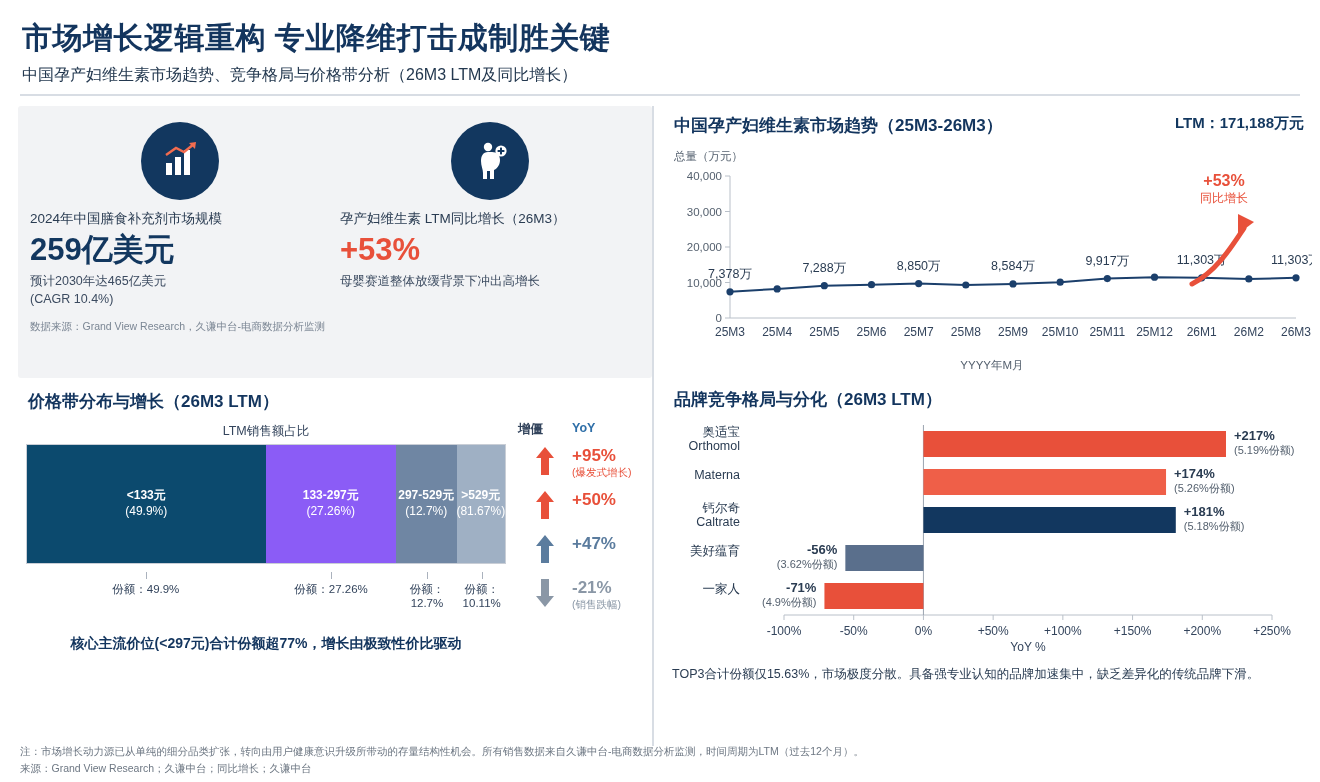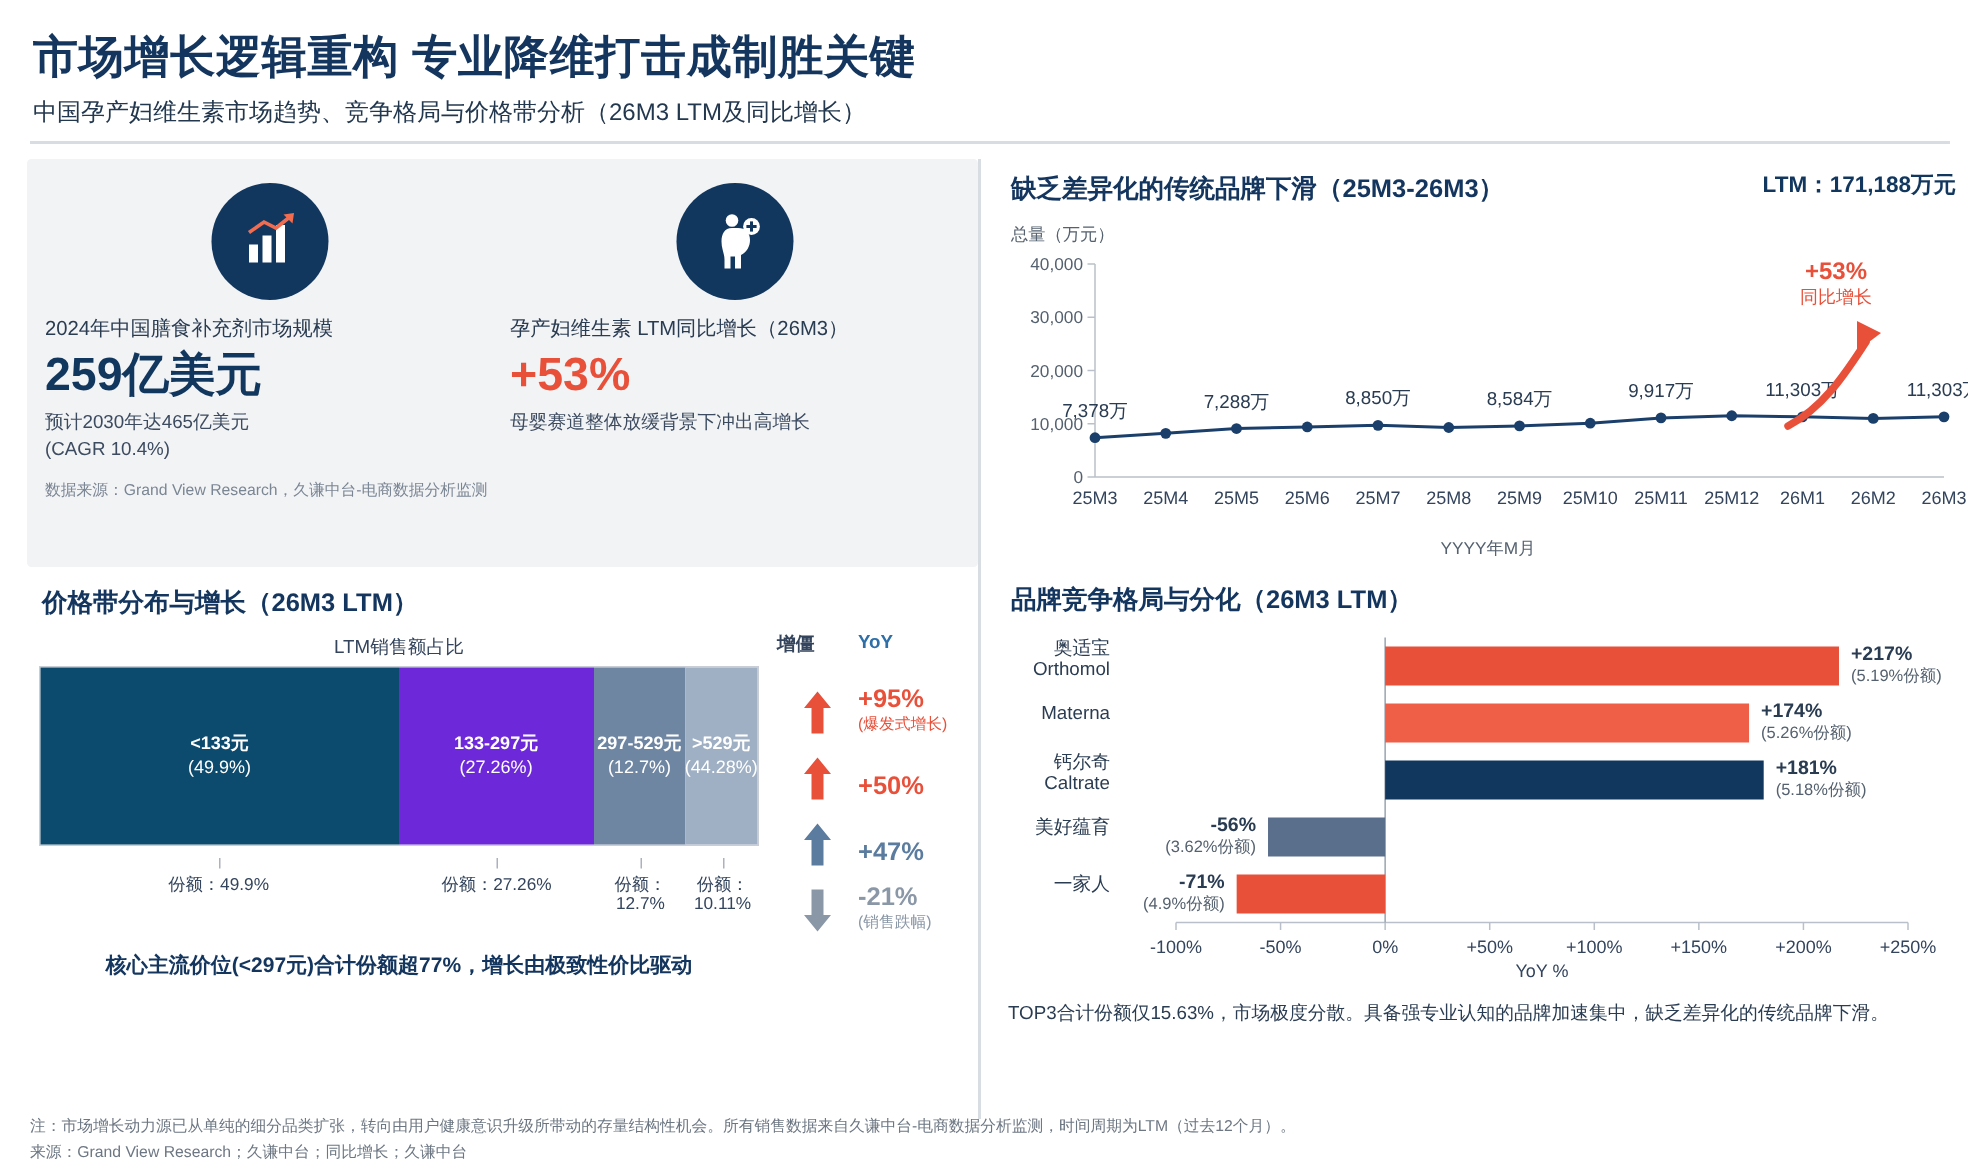--- a/index.html
+++ b/index.html
@@ -62,21 +62,21 @@
   }
   .seg { display:flex; flex-direction:column; align-items:center; justify-content:center; color:#fff; text-align:center; font-size:12px; line-height:1.3;}
   .seg .s1 { font-weight:bold; }
   .ticks { display:flex; margin-top:8px; border-top:0px; }
   .tick { font-size:11.5px; color:#33445c; text-align:center; position:relative; padding-top:10px;}
   .tick:before{content:"";position:absolute;top:0;left:50%;width:1px;height:7px;background:#aab2bd;}
   .p2-foot { text-align:center; font-size:14px; font-weight:bold; color:#13355e; margin-top:26px;}
 
   .gr-head { display:flex; font-size:12.5px; color:#33445c; font-weight:bold; margin-bottom:8px; }
   .gr-head .c1{ width:54px; } .gr-head .c2{ width:60px; color:#2f6fa8;}
-  .gr-row { display:flex; align-items:flex-end; height:44px; }
+  .gr-row { display:flex; align-items:flex-start; height:44px; }
   .gr-arrow { width:54px; display:flex; justify-content:center; }
   .gr-val { font-size:17px; font-weight:bold; }
   .gr-val small { display:block; font-size:10.5px; font-weight:normal; }
 
   
   .p3 { height:272px; padding:8px 4px 0 4px; }
   .p3-head { display:flex; justify-content:space-between; align-items:flex-start;}
   .ltm-badge { font-size:15px; font-weight:bold; color:#12375f; margin-right:8px;}
   .axis-unit { font-size:11.5px; color:#55616f; margin:4px 0 0 2px;}
   .chart-wrap { position:relative; height:190px; margin-top:2px;}
@@ -143,31 +143,31 @@
         <div class="panel-title">价格带分布与增长（26M3 LTM）</div>
 
         <div class="p2-row">
           <div class="p2-left">
             <div class="stack-title">LTM销售额占比</div>
             <div class="stack" id="stack">
                 <div class="seg" style="background: #0c4a6e; width: 49.915%;">
                   <div class="s1">&lt;133元</div>
                   <div>(49.9%)</div>
                 </div>
-                <div class="seg" style="background: #6d28d9; width: 27.2682%;">
+                <div class="seg" style="background: #8b5cf6; width: 27.2682%;">
                   <div class="s1">133-297元</div>
                   <div>(27.26%)</div>
                 </div>
                 <div class="seg" style="background: rgb(111, 134, 163); width: 12.7038%;">
                   <div class="s1">297-529元</div>
                   <div>(12.7%)</div>
                 </div>
                 <div class="seg" style="background: rgb(159, 176, 196); width: 10.113%;">
                   <div class="s1">&gt;529元</div>
-                  <div>(44.28%)</div>
+                  <div>(81.67%)</div>
                 </div>
               </div>
             <div class="ticks" id="stack-ticks">
                 <div class="tick" style="width: 49.915%;">份额：49.9%</div>
                 <div class="tick" style="width: 27.2682%;">份额：27.26%</div>
                 <div class="tick" style="width: 12.7038%;">份额：12.7%</div>
                 <div class="tick" style="width: 10.113%;">份额：10.11%</div>
               </div>
             <div class="p2-foot">核心主流价位(&lt;297元)合计份额超77%，增长由极致性价比驱动</div>
           </div>
@@ -213,21 +213,21 @@
               </div>
           </div>
         </div>
       </div>
     </div>
 
     <div class="col-right">
 
       <div class="panel p3">
         <div class="p3-head">
-          <div class="panel-title">缺乏差异化的传统品牌下滑（25M3-26M3）</div>
+          <div class="panel-title">中国孕产妇维生素市场趋势（25M3-26M3）</div>
           <div class="ltm-badge">LTM：171,188万元</div>
         </div>
         <div class="axis-unit">总量（万元）</div>
         <div class="chart-wrap">
           <svg id="line-svg" width="640" height="190" viewBox="0 0 640 190">
               <line x1="58" y1="10" x2="58" y2="152" stroke="#b9c0c9" stroke-width="1"></line>
               <line x1="58" y1="152" x2="624" y2="152" stroke="#b9c0c9" stroke-width="1"></line>
               <line x1="53" y1="152" x2="58" y2="152" stroke="#b9c0c9" stroke-width="1"></line>
               <text x="50" y="156" text-anchor="end" font-size="11.5" fill="#55616f">0</text>
               <line x1="53" y1="116.5" x2="58" y2="116.5" stroke="#b9c0c9" stroke-width="1"></line>

